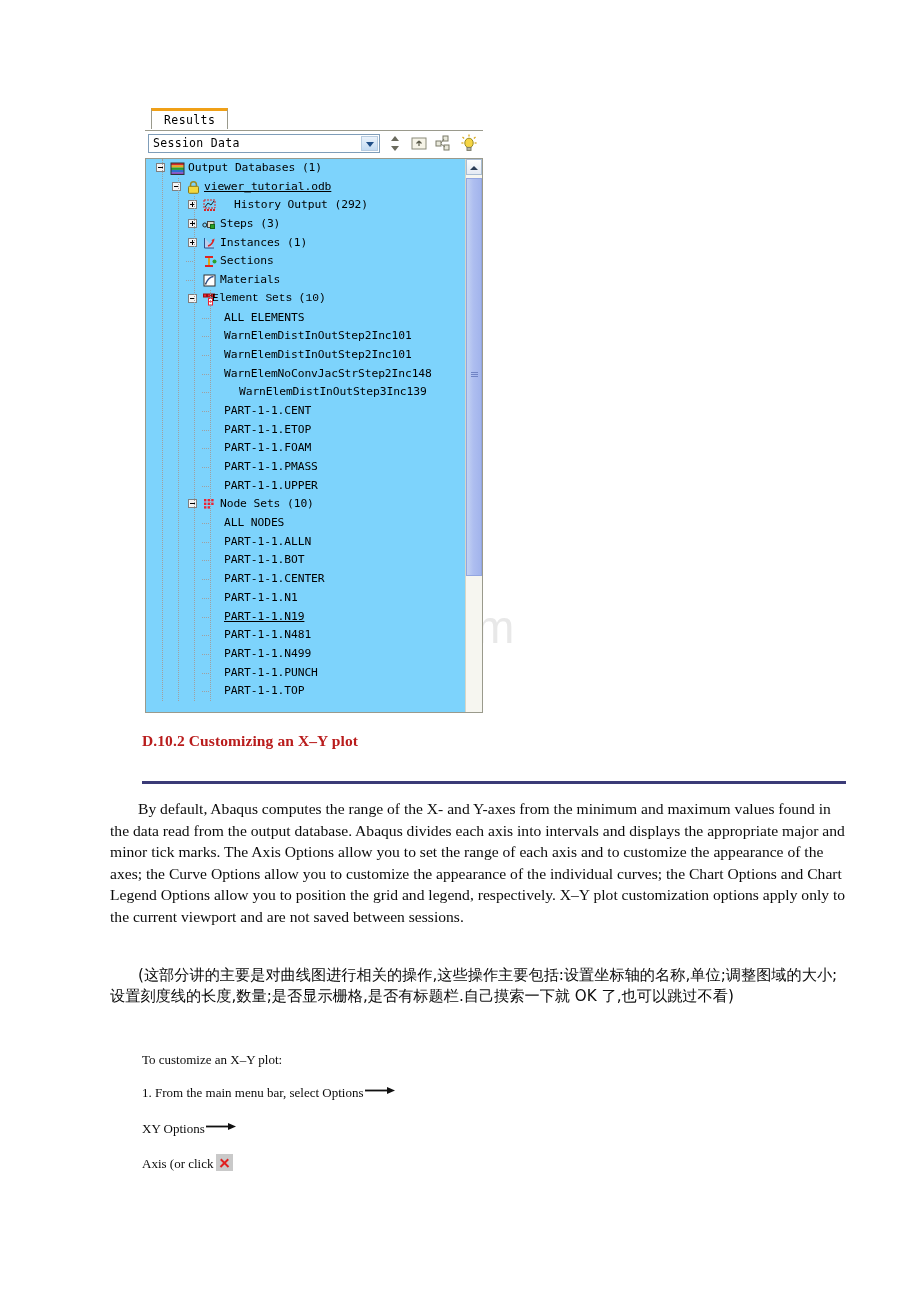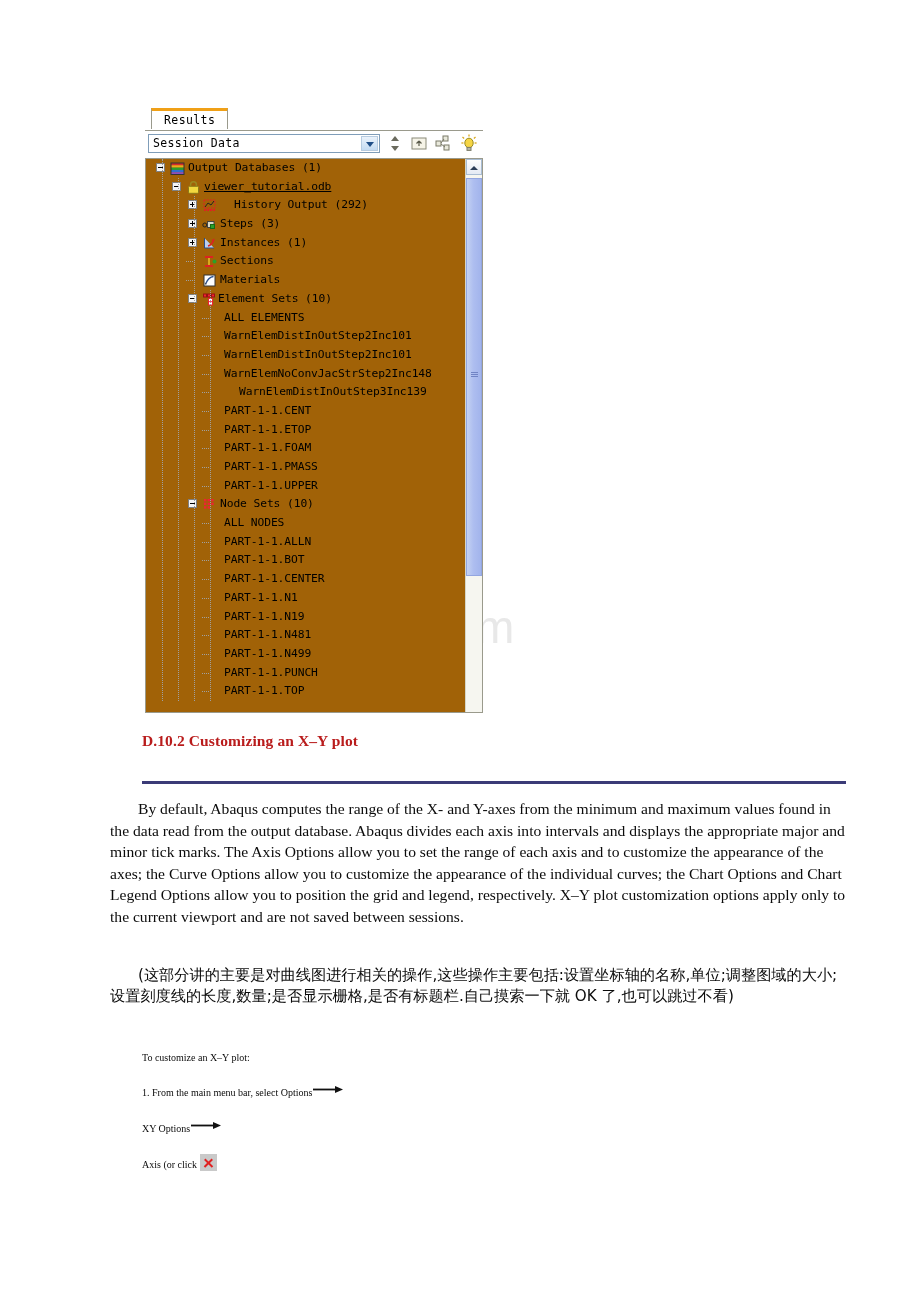--- a/index.html
+++ b/index.html
@@ -119,21 +119,21 @@
   .tbtn svg { display: block; }
 
   .tree-area {
     position: absolute;
     left: 0;
     top: 50px;
     right: 0;
     bottom: 0;
     border: 1px solid #9a9a8c;
     border-top: 1px solid #9a9a8c;
-    background: #a16207;
+    background: #7dd3fc;
     overflow: hidden;
     box-sizing: border-box;
   }
   .tree-inner {
     position: absolute;
     left: 0; top: 0; right: 17px; bottom: 0;
     overflow: hidden;
   }
 
   .trow {
@@ -273,21 +273,21 @@
   .para .indent { display: inline-block; width: 28px; }
   .para-cn {
     font-family: "DejaVu Sans", "Liberation Serif", serif;
     font-size: 15.2px;
     line-height: 21px;
   }
   .line {
     position: absolute;
     left: 142px;
     font-family: "Liberation Serif", serif;
-    font-size: 10px;
+    font-size: 13px;
     color: #0b0b0b;
     white-space: nowrap;
   }
   .arrow {
     display: inline-block;
     vertical-align: 1px;
     margin-left: 1px;
   }
   .xbadge {
     display: inline-block;
@@ -455,21 +455,21 @@
           <span class="pm" style="left: 42px;"></span>
           <span class="ico" style="left: 56px;">
             <svg width="15" height="15" viewBox="0 0 15 15">
               <rect x="1.5" y="2" width="3" height="3" fill="#e23" stroke="#911"></rect>
               <rect x="5.5" y="2" width="3" height="3" fill="#e23" stroke="#911"></rect>
               <rect x="9.5" y="2" width="3" height="3" fill="#e23" stroke="#911"></rect>
               <rect x="6.5" y="6.5" width="4" height="6.5" fill="#fff" stroke="#e23"></rect>
               <line x1="6.5" y1="9.7" x2="10.5" y2="9.7" stroke="#e23"></line>
             </svg>
           </span>
-          <span class="lbl" style="left: 72px;">Element Sets (10)</span>
+          <span class="lbl" style="left: 66px; font-family: Liberation Mono, monospace;">Element Sets (10)</span>
         </div>
         <div class="trow">
           <span class="tick" style="left: 56px;"></span>
           <span class="lbl" style="left: 78px;">ALL ELEMENTS</span>
         </div>
         <div class="trow">
           <span class="tick" style="left: 56px;"></span>
           <span class="lbl" style="left: 78px;">WarnElemDistInOutStep2Inc101</span>
         </div>
         <div class="trow">
@@ -537,21 +537,21 @@
         <div class="trow">
           <span class="tick" style="left: 56px;"></span>
           <span class="lbl" style="left: 78px;">PART-1-1.CENTER</span>
         </div>
         <div class="trow">
           <span class="tick" style="left: 56px;"></span>
           <span class="lbl" style="left: 78px;">PART-1-1.N1</span>
         </div>
         <div class="trow">
           <span class="tick" style="left: 56px;"></span>
-          <span class="lbl" style="left: 78px;">PART-1-1.N19</span>
+          <span class="lbl" style="left: 78px; text-decoration: underline;">PART-1-1.N19</span>
         </div>
         <div class="trow">
           <span class="tick" style="left: 56px;"></span>
           <span class="lbl" style="left: 78px;">PART-1-1.N481</span>
         </div>
         <div class="trow">
           <span class="tick" style="left: 56px;"></span>
           <span class="lbl" style="left: 78px;">PART-1-1.N499</span>
         </div>
         <div class="trow">

